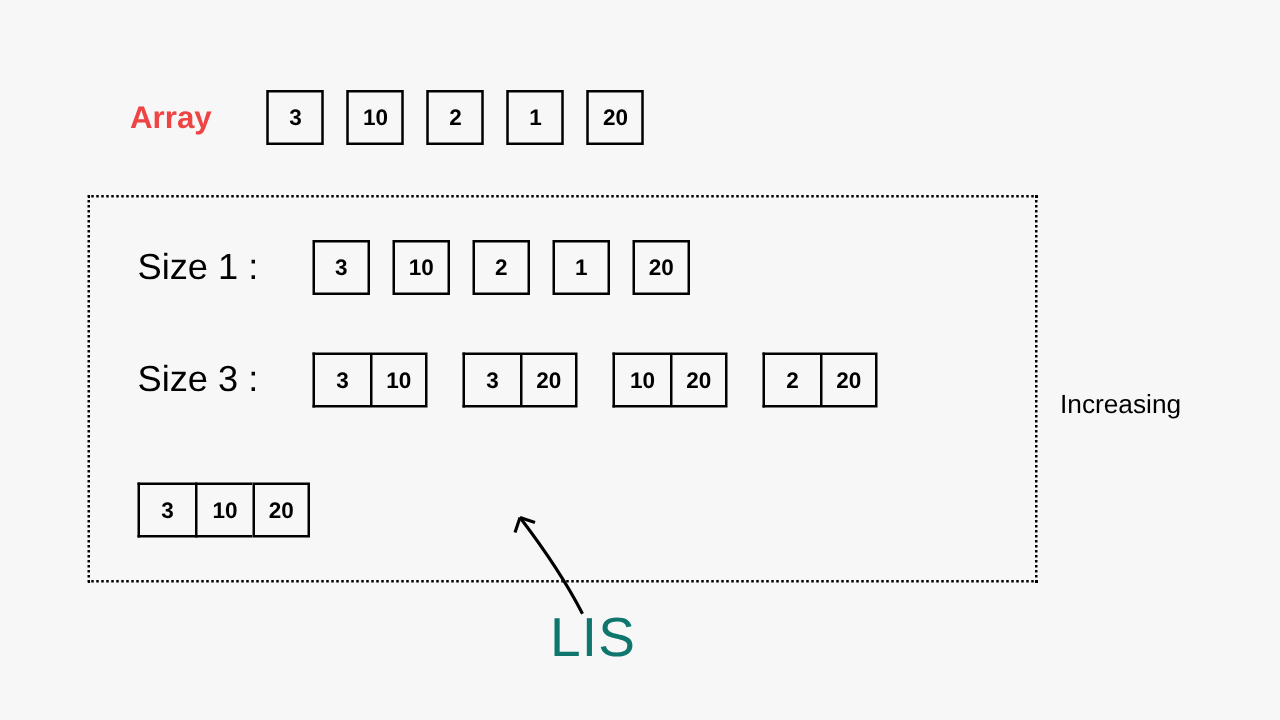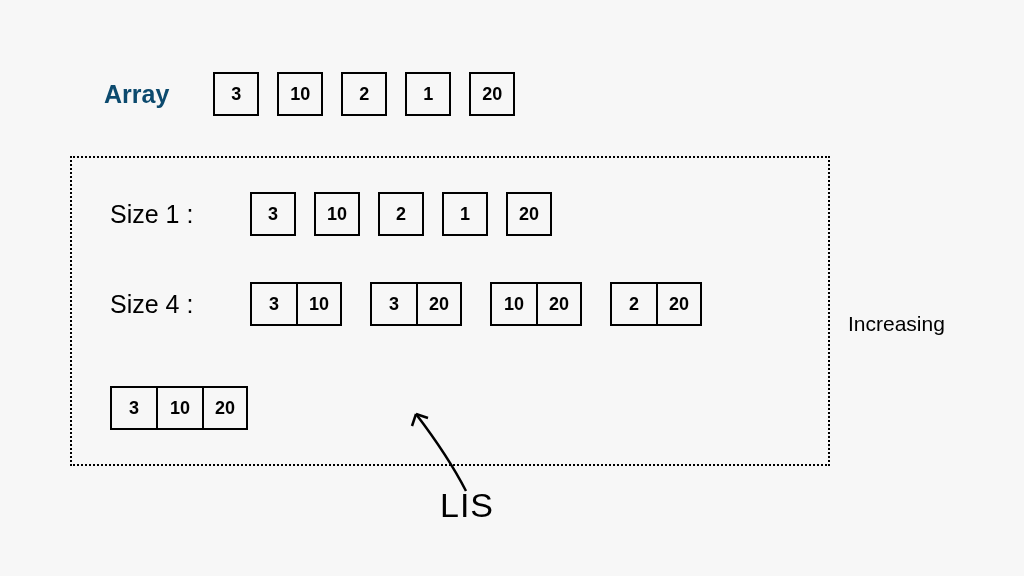--- a/index.html
+++ b/index.html
@@ -14,21 +14,21 @@
     .array-row {
       position: absolute;
       left: 104px;
       top: 72px;
       display: flex;
       align-items: center;
     }
     .array-label {
       font-weight: 800;
       font-size: 25px;
-      color: #0c4a6e;
+      color: #ef4444;
       margin-right: 44px;
     }
     .cell {
       border: 2px solid #000;
       width: 46px;
       height: 44px;
       display: inline-flex;
       align-items: center;
       justify-content: center;
       font-weight: 700;
@@ -43,21 +43,21 @@
       width: 760px;
       height: 310px;
       border: 2px dotted #000;
     }
     .row {
       position: absolute;
       display: flex;
       align-items: center;
     }
     .row-label {
-      font-size: 25px;
+      font-size: 29px;
       color: #000;
       width: 110px;
       margin-right: 30px;
     }
     .row1 { left: 110px; top: 192px; }
     .row2 { left: 110px; top: 282px; }
     .row3 { left: 110px; top: 386px; }
     .row3 .row-label { font-weight: 800; font-size: 26px; }
     .group {
       display: inline-flex;
@@ -76,22 +76,22 @@
       top: 286px;
       font-size: 21px;
       line-height: 1.3;
       color: #000;
       margin-top: 24px;
     }
     .lis-label {
       position: absolute;
       left: 440px;
       top: 486px;
-      font-size: 34px;
-      color: #000000;
+      font-size: 44px;
+      color: #0f766e;
       letter-spacing: 1px;
     }
     .arrow-svg {
       position: absolute;
       left: 408px;
       top: 396px;
       width: 80px;
       height: 100px;
       pointer-events: none;
     }
@@ -113,21 +113,21 @@
 <div class="row row1">
   <span class="row-label">Size 1 :</span>
   <span class="cell gap">3</span>
   <span class="cell gap">10</span>
   <span class="cell gap">2</span>
   <span class="cell gap">1</span>
   <span class="cell">20</span>
 </div>
 
 <div class="row row2">
-  <span class="row-label">Size 4 :</span>
+  <span class="row-label">Size 3 :</span>
   <span class="group">
     <span class="cell">3</span>
     <span class="cell">10</span>
   </span>
   <span class="group">
     <span class="cell">3</span>
     <span class="cell">20</span>
   </span>
   <span class="group">
     <span class="cell">10</span>

